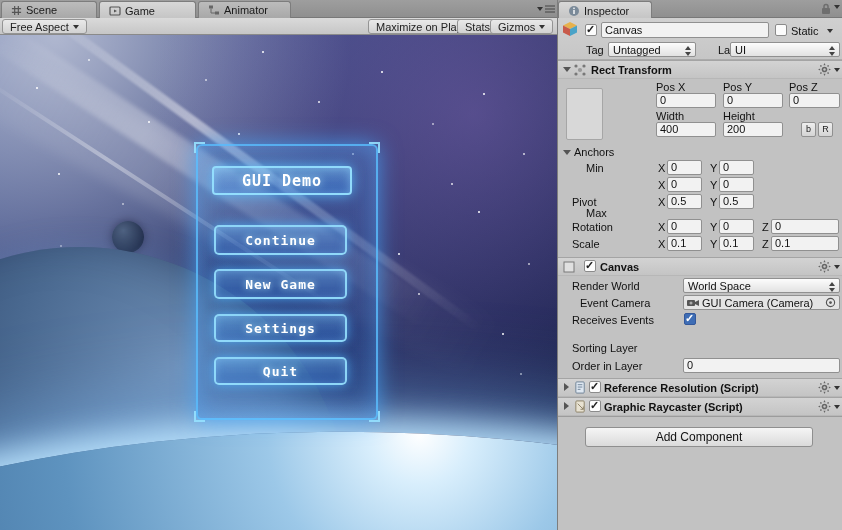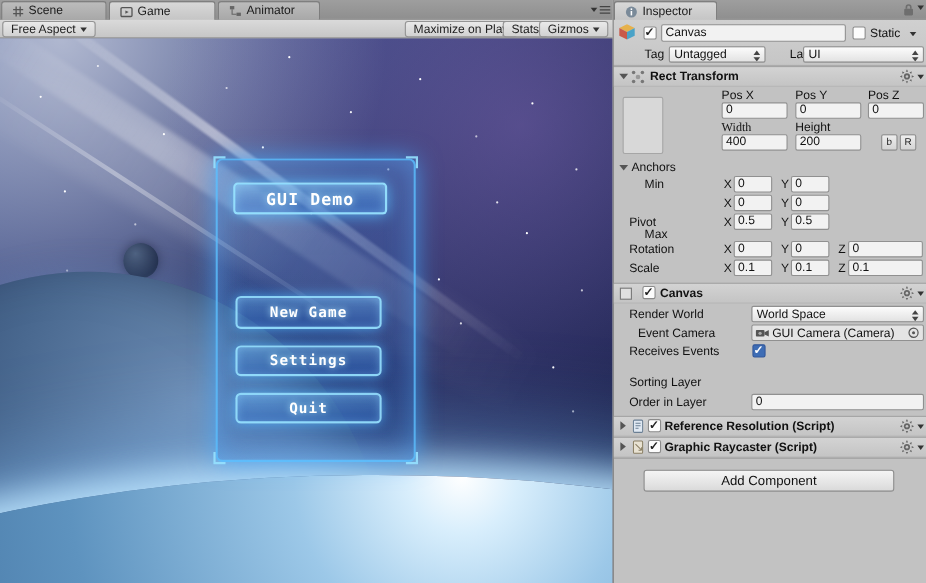--- a/index.html
+++ b/index.html
@@ -179,20 +179,21 @@
       <div class="moon"></div>
       <div class="planet-big"></div>
       <div class="planet-front"></div>
 
       <div class="gui-panel">
         <div class="corner tl"></div>
         <div class="corner tr"></div>
         <div class="corner bl"></div>
         <div class="corner br"></div>
         <div class="gui-title">GUI Demo</div>
+        <div class="gui-btn" style="top:79px;height:30px;">Continue</div>
         <div class="gui-btn" style="top:123px;height:30px;">New Game</div>
         <div class="gui-btn" style="top:168px;height:28px;">Settings</div>
         <div class="gui-btn" style="top:211px;height:28px;">Quit</div>
       </div>
     </div>
   </div>
 
   <div id="inspector">
 
     <div class="tabbar" style="left:0;top:0;width:285px;height:18px;">
@@ -260,21 +261,21 @@
 
     <div class="anchor-preview"></div>
 
     <span class="lbl" style="left:98px;top:81px;">Pos X</span>
     <span class="lbl" style="left:165px;top:81px;">Pos Y</span>
     <span class="lbl" style="left:231px;top:81px;">Pos Z</span>
     <div class="field" style="left:98px;top:93px;width:60px;">0</div>
     <div class="field" style="left:165px;top:93px;width:60px;">0</div>
     <div class="field" style="left:231px;top:93px;width:51px;">0</div>
 
-    <span class="lbl" style="left:98px;top:110px;font-family:Liberation Serif, serif;">Width</span>
+    <span class="lbl" style="left:98px;top:110px;">Width</span>
     <span class="lbl" style="left:165px;top:110px;">Height</span>
     <div class="field" style="left:98px;top:122px;width:60px;">400</div>
     <div class="field" style="left:165px;top:122px;width:60px;">200</div>
     <div class="minibtn" style="left:243px;top:122px;">b</div>
     <div class="minibtn" style="left:260px;top:122px;">R</div>
 
     <span class="fold-d" style="left:5px;top:150px;"></span>
     <span class="lbl" style="left:16px;top:146px;">Anchors</span>
 
     <span class="lbl" style="left:28px;top:162px;">Min</span>

